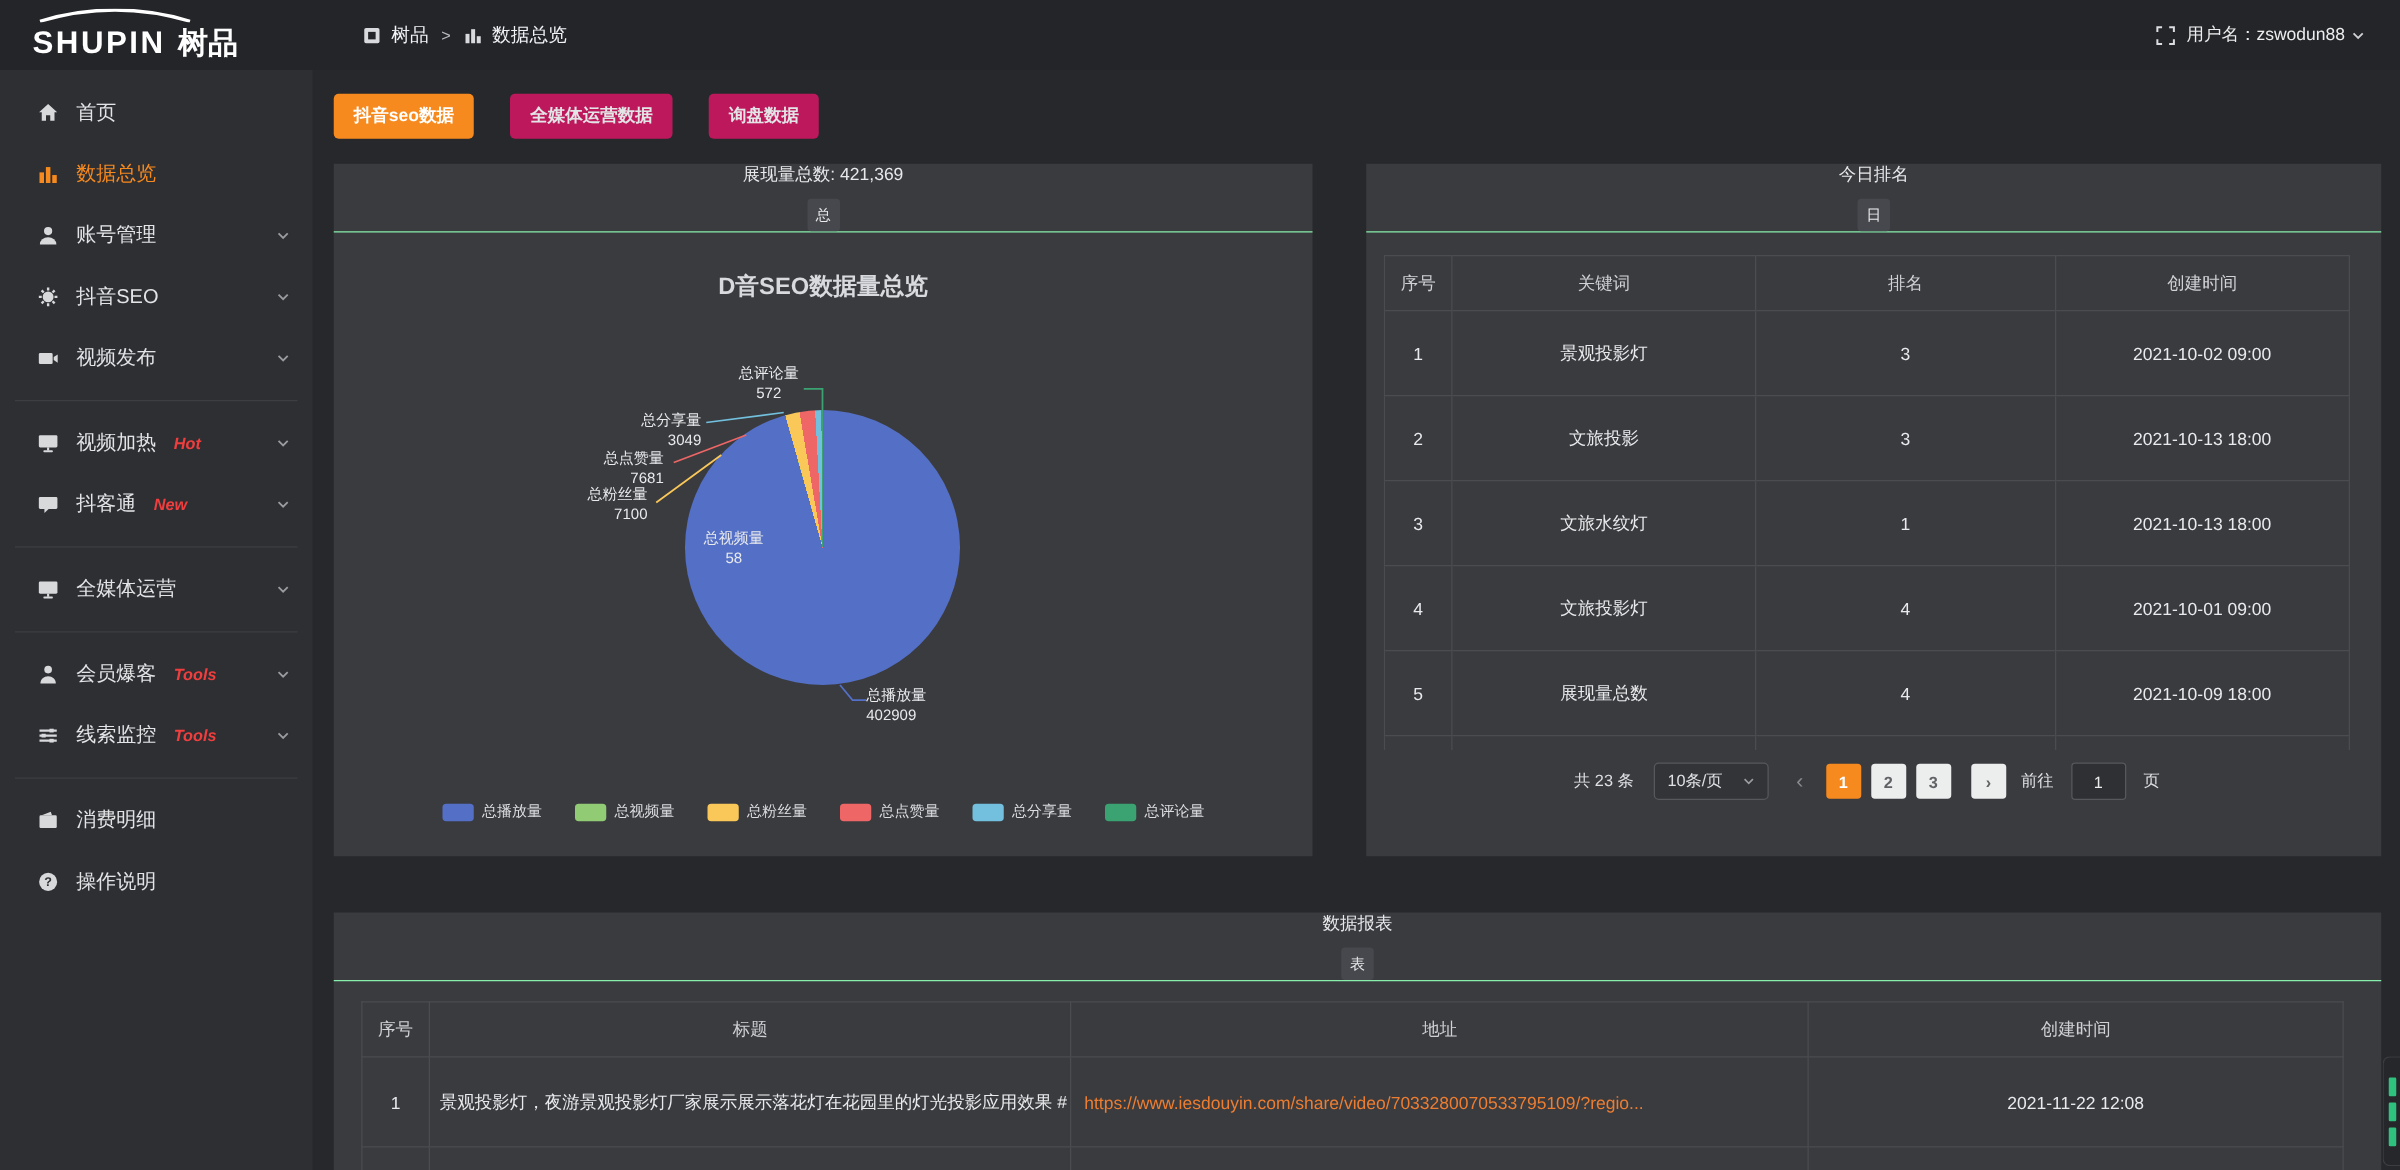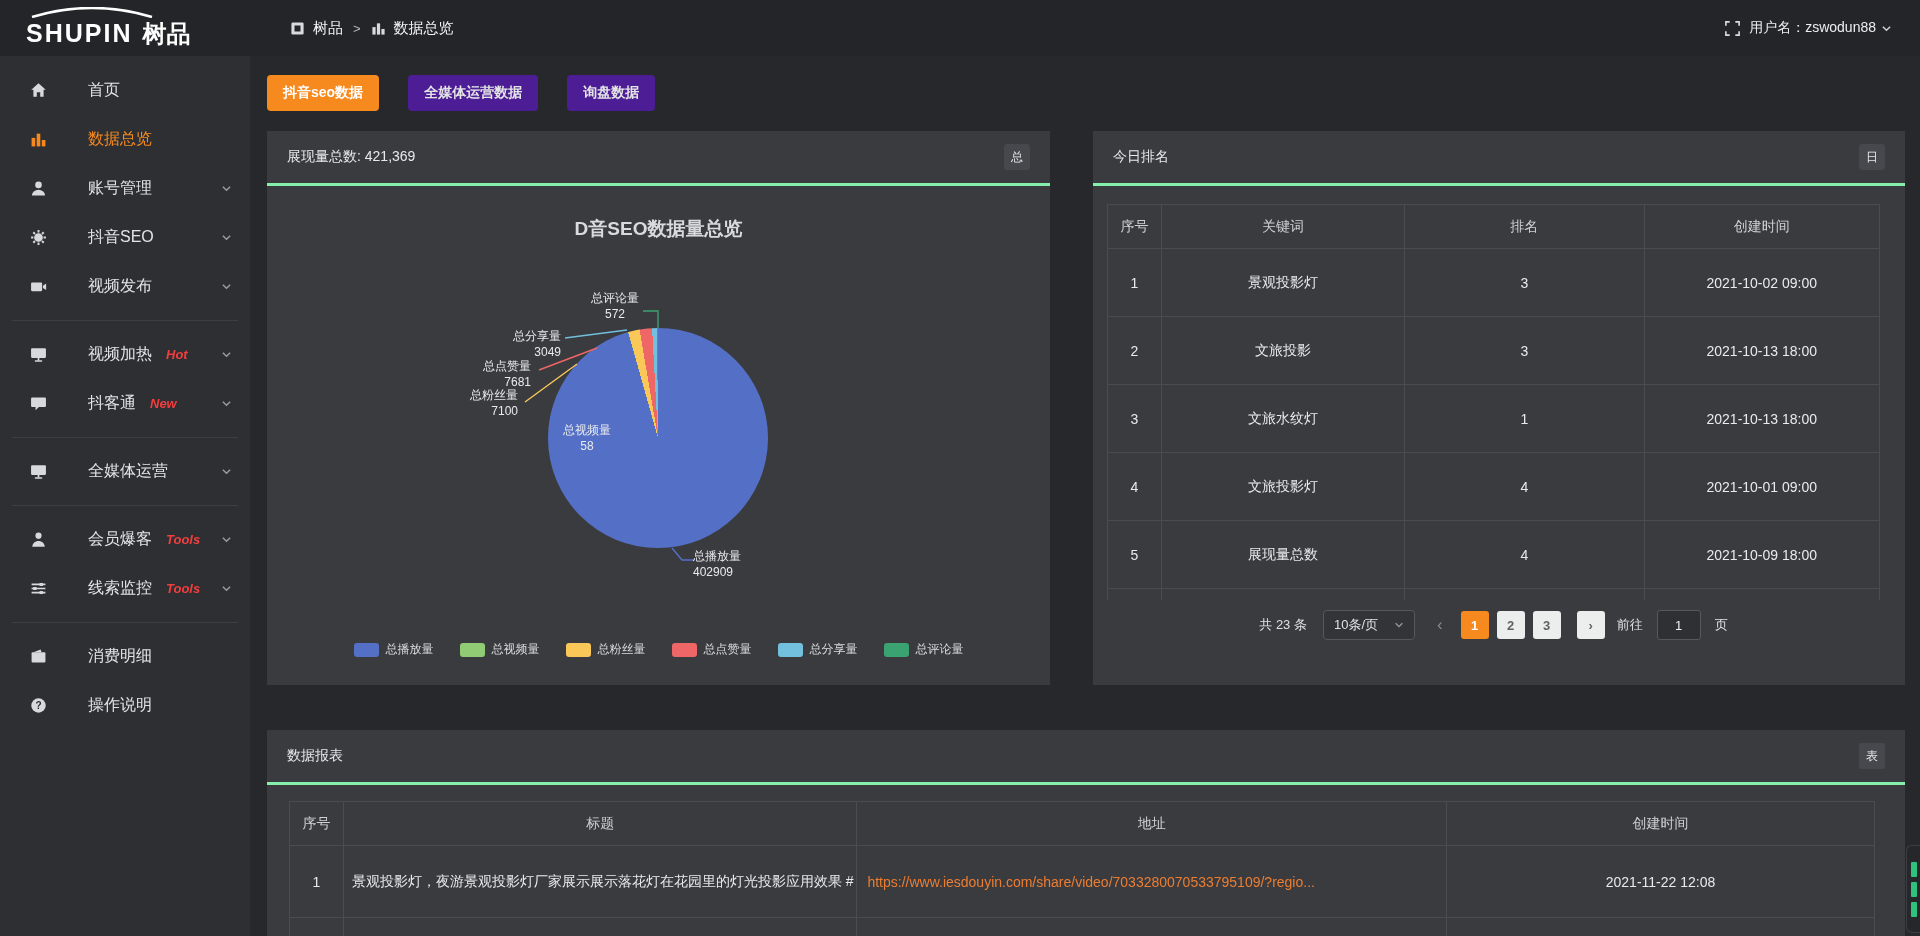--- a/index.html
+++ b/index.html
@@ -25,39 +25,39 @@
   .username .chev svg { width:100%; height:100%; }
 
   
   .layout { display:flex; height:880px; }
   .sidebar { width:250px; background:#2e2f33; padding-top:10px; flex-shrink:0; }
   .side-item { height:49px; display:flex; align-items:center; padding:0 18px 0 30px; cursor:pointer; color:#e3e4e6; font-size:16px; }
   .side-item.active { color:#f78a1e; }
   .side-icon { width:17px; height:17px; margin-right:14px; display:inline-flex; color:#d8d9db; flex-shrink:0; }
   .side-item.active .side-icon { color:#f78a1e; }
   .side-icon svg { width:100%; height:100%; fill:currentColor; }
-  .side-label { white-space:nowrap;margin-left:27px; }
+  .side-label { white-space:nowrap; }
   .side-badge { font-size:13px; font-weight:700; font-style:italic; margin-left:14px; }
   .side-chevron { margin-left:auto; width:11px; height:11px; color:#9a9b9f; display:inline-flex; }
   .side-chevron svg { width:100%; height:100%; }
   .side-divider { height:1px; background:#3d3e42; margin:9px 12px; }
 
   .main { flex:1; padding:19px 15px 0 17px; overflow:hidden; }
 
   
   .tabs { display:flex; gap:29px; margin-bottom:20px; }
-  .tab { height:36px; padding:0 16px; background:#4c1d95; border:none; border-radius:4px;
+  .tab { height:36px; padding:0 16px; background:#be185d; border:none; border-radius:4px;
          color:#e3e4e6; font-size:14px; font-weight:700; cursor:pointer; font-family:inherit; }
   .tab.active { background:#f78a1e; color:#fff; }
 
   
   .row { display:flex; gap:43px; height:554px; }
   .panel { background:#3a3b3f; }
   .panel-header { height:55px; display:flex; align-items:center; justify-content:space-between;
-                  padding:0 20px; border-bottom:3px solid #86efac; font-size:14px; color:#e8e9eb; }
+                  padding:0 20px; border-bottom:1px solid #86efac; font-size:14px; color:#e8e9eb;flex-direction:column; }
   .corner-badge { width:26px; height:26px; background:#47484d; border-radius:3px; display:flex;
                   align-items:center; justify-content:center; font-size:12px; color:#e8e9eb; cursor:pointer; }
 
   .overview-panel { width:783px; flex-shrink:0; }
   .chart-body { position:relative; height:498px; }
   .chart-title { position:absolute; top:30px; left:0; width:783px; text-align:center;
                  font-size:19px; font-weight:700; color:#d8dade; }
   #pie { position:absolute; left:281px; top:142px; width:220px; height:220px; border-radius:50%; }
   #leader-lines { position:absolute; left:0; top:0; pointer-events:none; }
   .pie-label { position:absolute; font-size:12px; color:#e9eaec; line-height:16px; }

